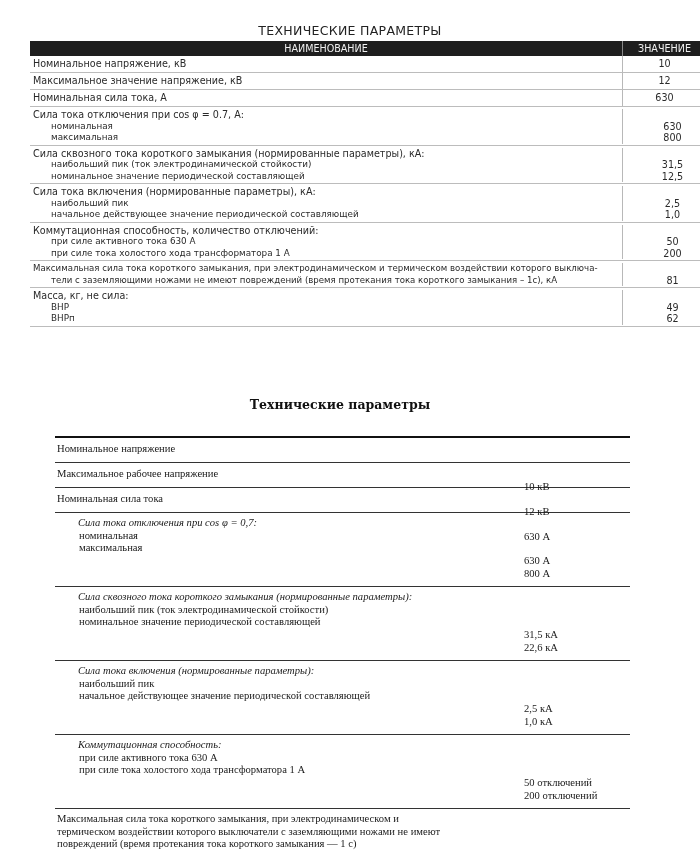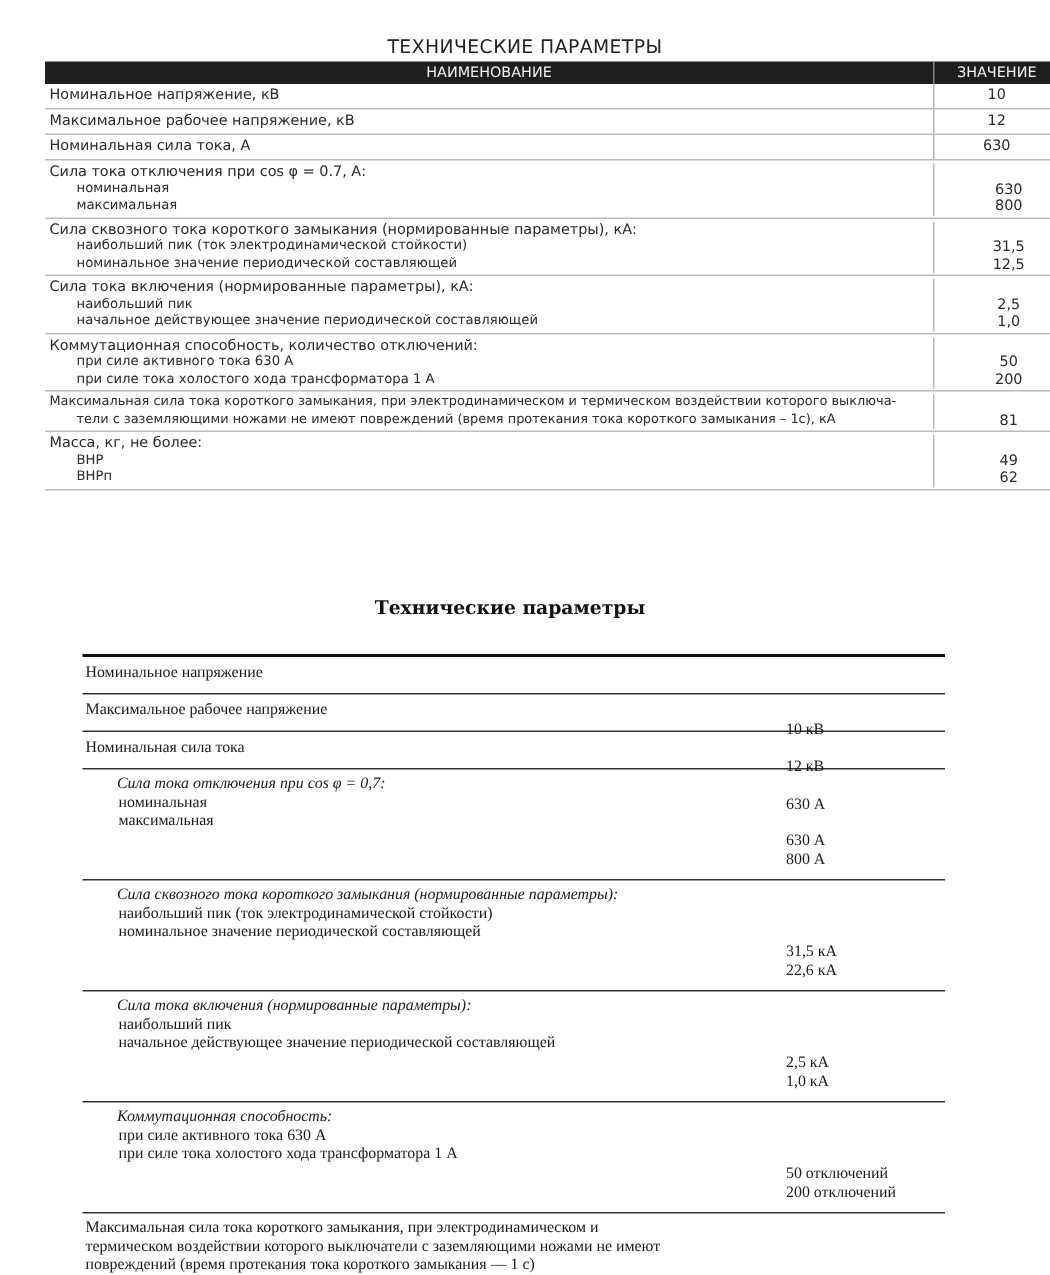--- a/index.html
+++ b/index.html
@@ -59,21 +59,21 @@
   <div class="t1-head">
     <div class="c1">НАИМЕНОВАНИЕ</div>
     <div class="c2">ЗНАЧЕНИЕ</div>
   </div>
 
   <div class="t1-row single">
     <div class="c1">Номинальное напряжение, кВ</div>
     <div class="c2">10</div>
   </div>
   <div class="t1-row single">
-    <div class="c1">Максимальное рабочее напряжение, кВ</div>
+    <div class="c1">Максимальное значение напряжение, кВ</div>
     <div class="c2">12</div>
   </div>
   <div class="t1-row single">
     <div class="c1">Номинальная сила тока, А</div>
     <div class="c2">630</div>
   </div>
 
   <div class="t1-row multi">
     <div class="c1">
       <div class="t1-line">Сила тока отключения при cos φ = 0.7, А:</div>
@@ -127,21 +127,21 @@
       <div class="t1-line">Максимальная сила тока короткого замыкания, при электродинамическом и термическом воздействии которого выключа-</div>
       <div class="t1-line t1-sub2">тели с заземляющими ножами не имеют повреждений (время протекания тока короткого замыкания – 1с), кА</div>
     </div>
     <div class="c2">
       <div class="t1-line">81</div>
     </div>
   </div>
 
   <div class="t1-row multi">
     <div class="c1">
-      <div class="t1-line">Масса, кг, не более:</div>
+      <div class="t1-line">Масса, кг, не сила:</div>
       <div class="t1-line t1-sub">ВНР</div>
       <div class="t1-line t1-sub">ВНРп</div>
     </div>
     <div class="c2">
       <div class="t1-line">49</div>
       <div class="t1-line">62</div>
     </div>
   </div>
 </div>
 

